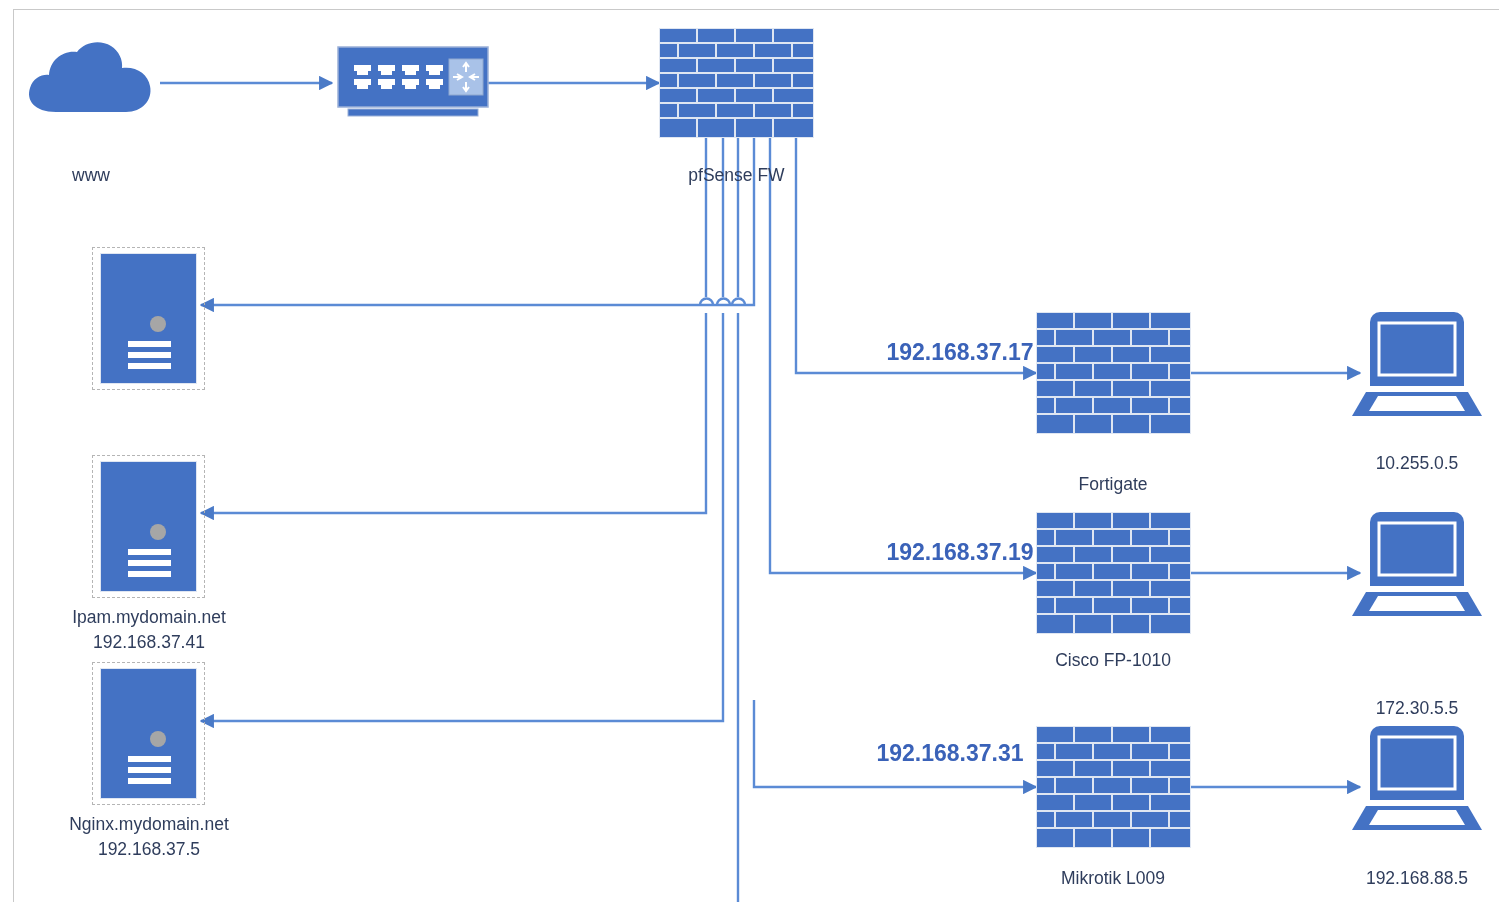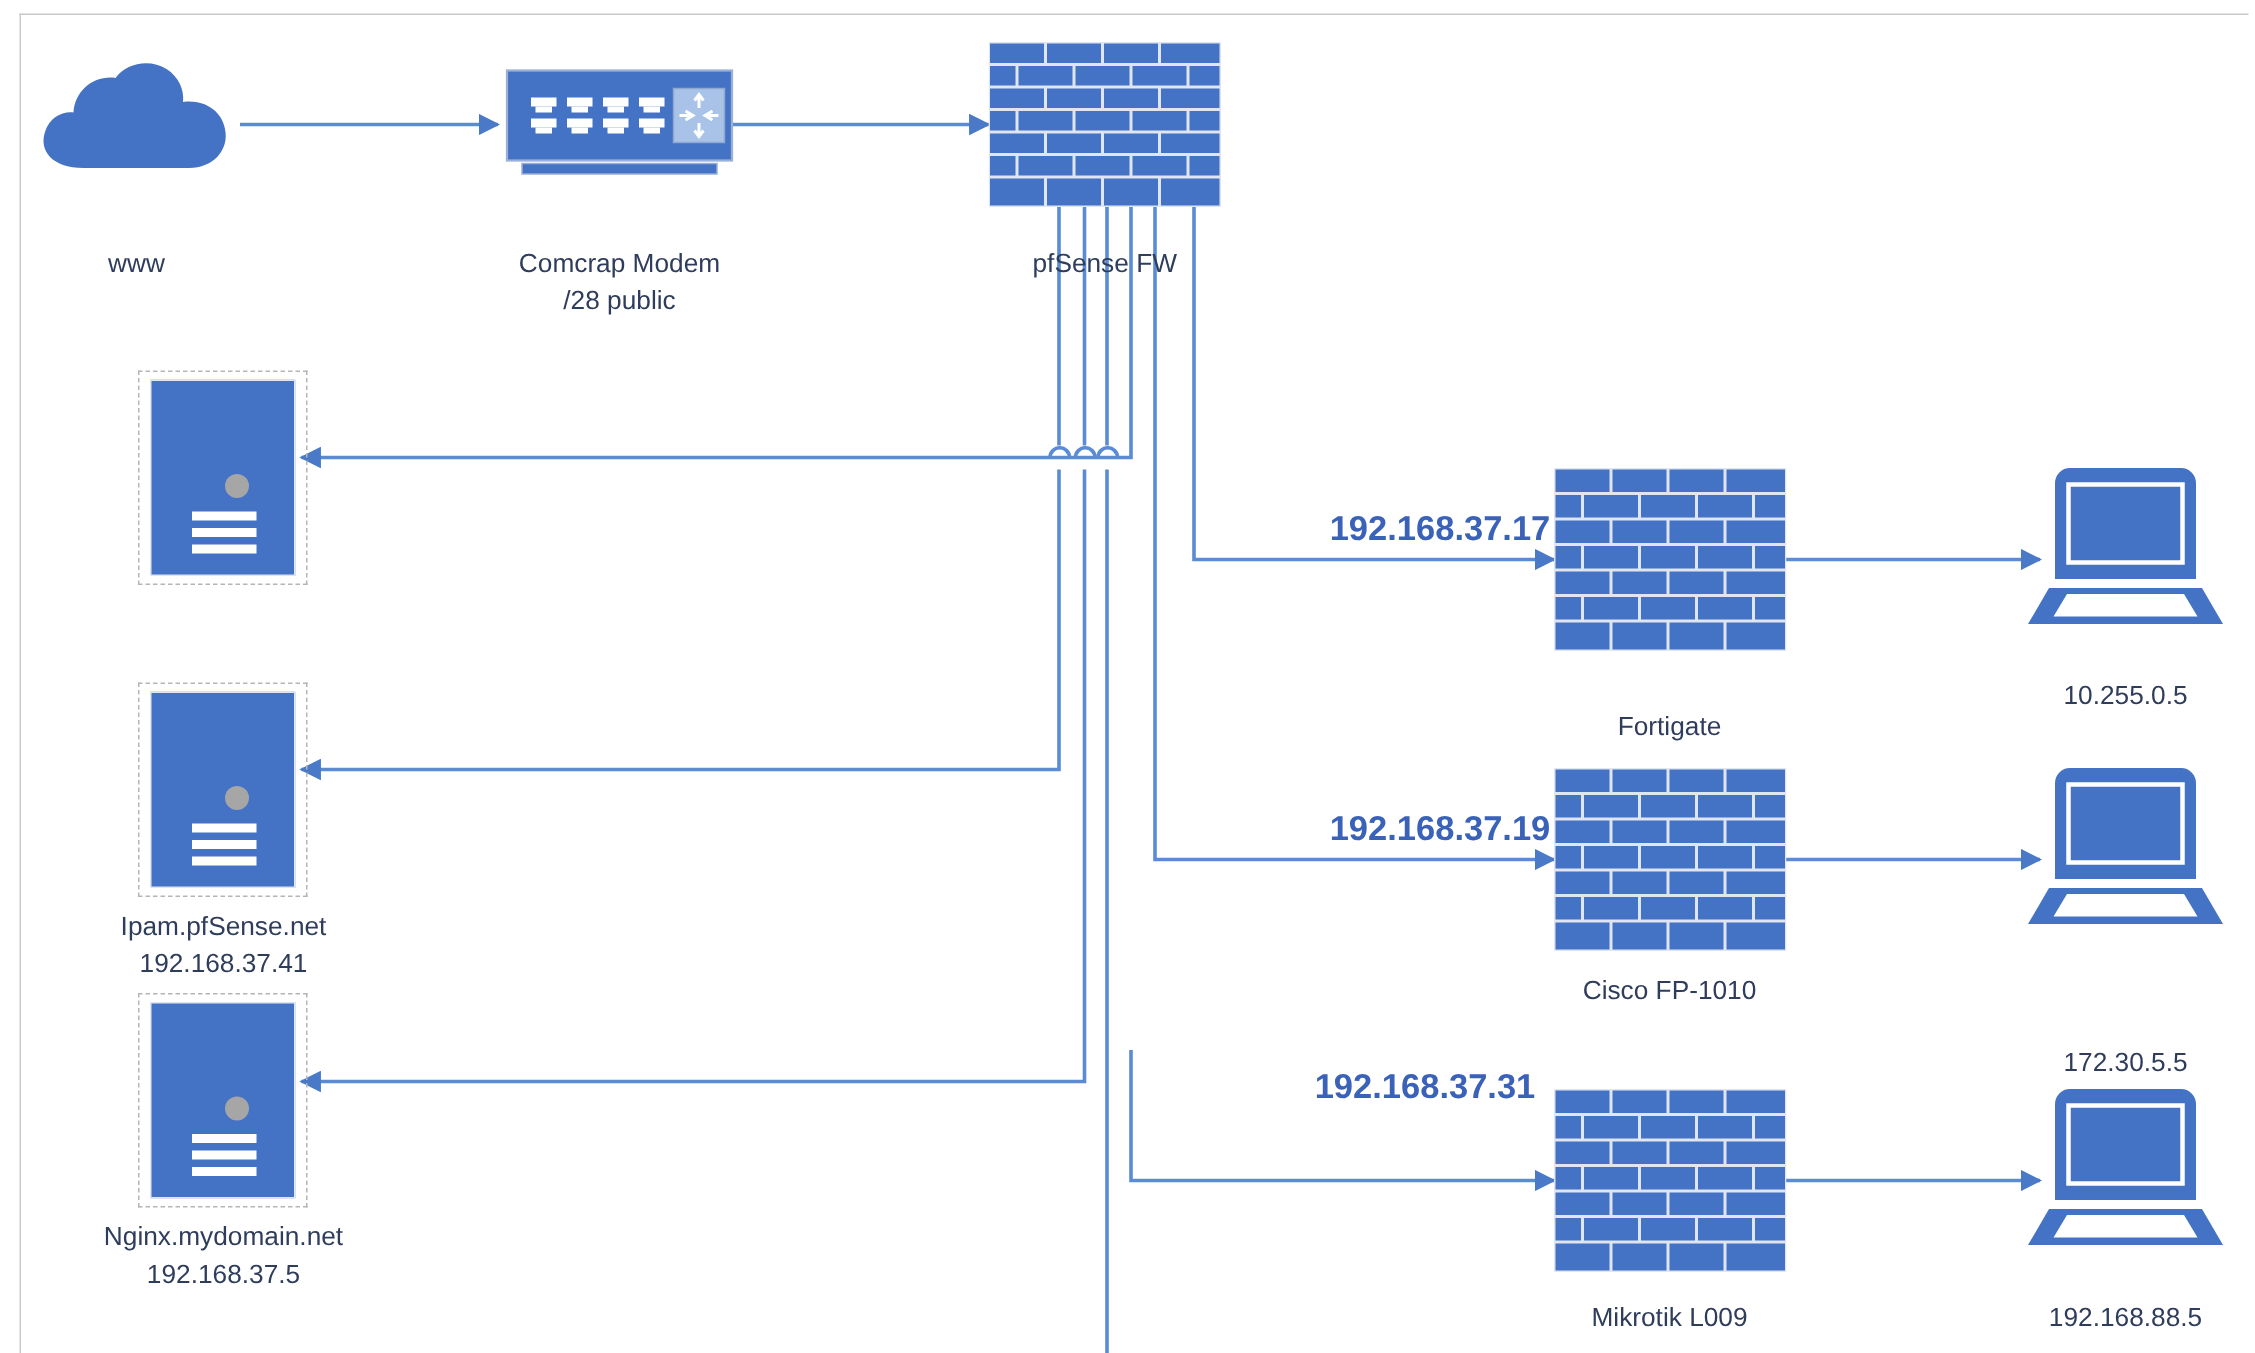--- a/index.html
+++ b/index.html
@@ -127,21 +127,20 @@
     </g>
     <rect x="113" y="14" width="34" height="36" fill="#a9c2e8" stroke="#8fa8cf" stroke-width="1"></rect>
     <g stroke="#ffffff" stroke-width="2" fill="none">
       <path d="M130 19 L130 27 M127 22 L130 18 L133 22"></path>
       <path d="M130 45 L130 37 M127 42 L130 46 L133 42"></path>
       <path d="M117 32 L125 32 M121 29 L126 32 L121 35"></path>
       <path d="M143 32 L135 32 M139 29 L134 32 L139 35"></path>
     </g>
     <rect x="12" y="64" width="130" height="7" fill="#4472c4" stroke="#9ab0d8" stroke-width="1"></rect>
   </svg>
-  <div class="label" style="left:316px; top:163px; width:194px;"><span>Comcrap Modem</span><br><span>/28 public</span></div>
 
   <svg class="node" style="left:659px; top:28px; width:155px; height:110px;" viewBox="0 0 155 110">
     <rect x="0" y="0" width="155" height="110" fill="#dfe6f2"></rect>
     <g fill="#4472c4">
       <rect x="1" y="1" width="36" height="13"></rect>
         <rect x="39" y="1" width="36" height="13"></rect>
       <rect x="77" y="1" width="36" height="13"></rect>
         <rect x="115" y="1" width="39" height="13"></rect>
       <rect x="1" y="16" width="17" height="13"></rect>
         <rect x="20" y="16" width="36" height="13"></rect>
@@ -190,21 +189,21 @@
     <svg style="position:absolute; left:7px; top:5px; width:97px; height:131px;" viewBox="0 0 97 131">
       <rect x="0" y="0" width="97" height="131" fill="#4472c4" stroke="#dfe6f2" stroke-width="2"></rect>
       <circle cx="58" cy="71" r="8" fill="#a6a6a6"></circle>
       <g fill="#ffffff">
         <rect x="28" y="88" width="43" height="6"></rect>
         <rect x="28" y="99" width="43" height="6"></rect>
         <rect x="28" y="110" width="43" height="6"></rect>
       </g>
     </svg>
   </div>
-  <div class="label" style="left:38px; top:605px; width:222px;"><span>Ipam.pfSense.net</span><br><span>192.168.37.41</span></div>
+  <div class="label" style="left:38px; top:605px; width:222px;"><span>Ipam.mydomain.net</span><br><span>192.168.37.41</span></div>
 
   <div class="node" style="left:92px; top:662px; width:113px; height:143px; border:1px dashed #b5b5b5; box-sizing:border-box;">
     <svg style="position:absolute; left:7px; top:5px; width:97px; height:131px;" viewBox="0 0 97 131">
       <rect x="0" y="0" width="97" height="131" fill="#4472c4" stroke="#dfe6f2" stroke-width="2"></rect>
       <circle cx="58" cy="71" r="8" fill="#a6a6a6"></circle>
       <g fill="#ffffff">
         <rect x="28" y="88" width="43" height="6"></rect>
         <rect x="28" y="99" width="43" height="6"></rect>
         <rect x="28" y="110" width="43" height="6"></rect>
       </g>
@@ -319,21 +318,21 @@
         <rect x="20" y="86" width="36" height="15"></rect>
       <rect x="58" y="86" width="36" height="15"></rect>
         <rect x="96" y="86" width="36" height="15"></rect>
       <rect x="134" y="86" width="20" height="15"></rect>
       <rect x="1" y="103" width="36" height="18"></rect>
         <rect x="39" y="103" width="36" height="18"></rect>
       <rect x="77" y="103" width="36" height="18"></rect>
         <rect x="115" y="103" width="39" height="18"></rect>
     </g>
   </svg>
-  <div class="iplabel" style="left:870px; top:713px; width:160px;">192.168.37.31</div>
+  <div class="iplabel" style="left:870px; top:742px; width:160px;">192.168.37.31</div>
   <div class="label" style="left:1033px; top:866px; width:160px;">Mikrotik L009</div>
 
   <svg class="node" style="left:1352px; top:308px; width:130px; height:120px;" viewBox="0 0 130 120">
     <path d="M18 14 a10 10 0 0 1 10 -10 h74 a10 10 0 0 1 10 10 v64 h-94 z" fill="#4472c4"></path>
     <rect x="27" y="15" width="76" height="52" fill="none" stroke="#ffffff" stroke-width="3"></rect>
     <path d="M14 84 h102 l14 24 h-130 z" fill="#4472c4"></path>
     <path d="M26 88 h78 l9 15 h-96 z" fill="#ffffff"></path>
   </svg>
   <div class="label" style="left:1337px; top:451px; width:160px;">10.255.0.5</div>
 

